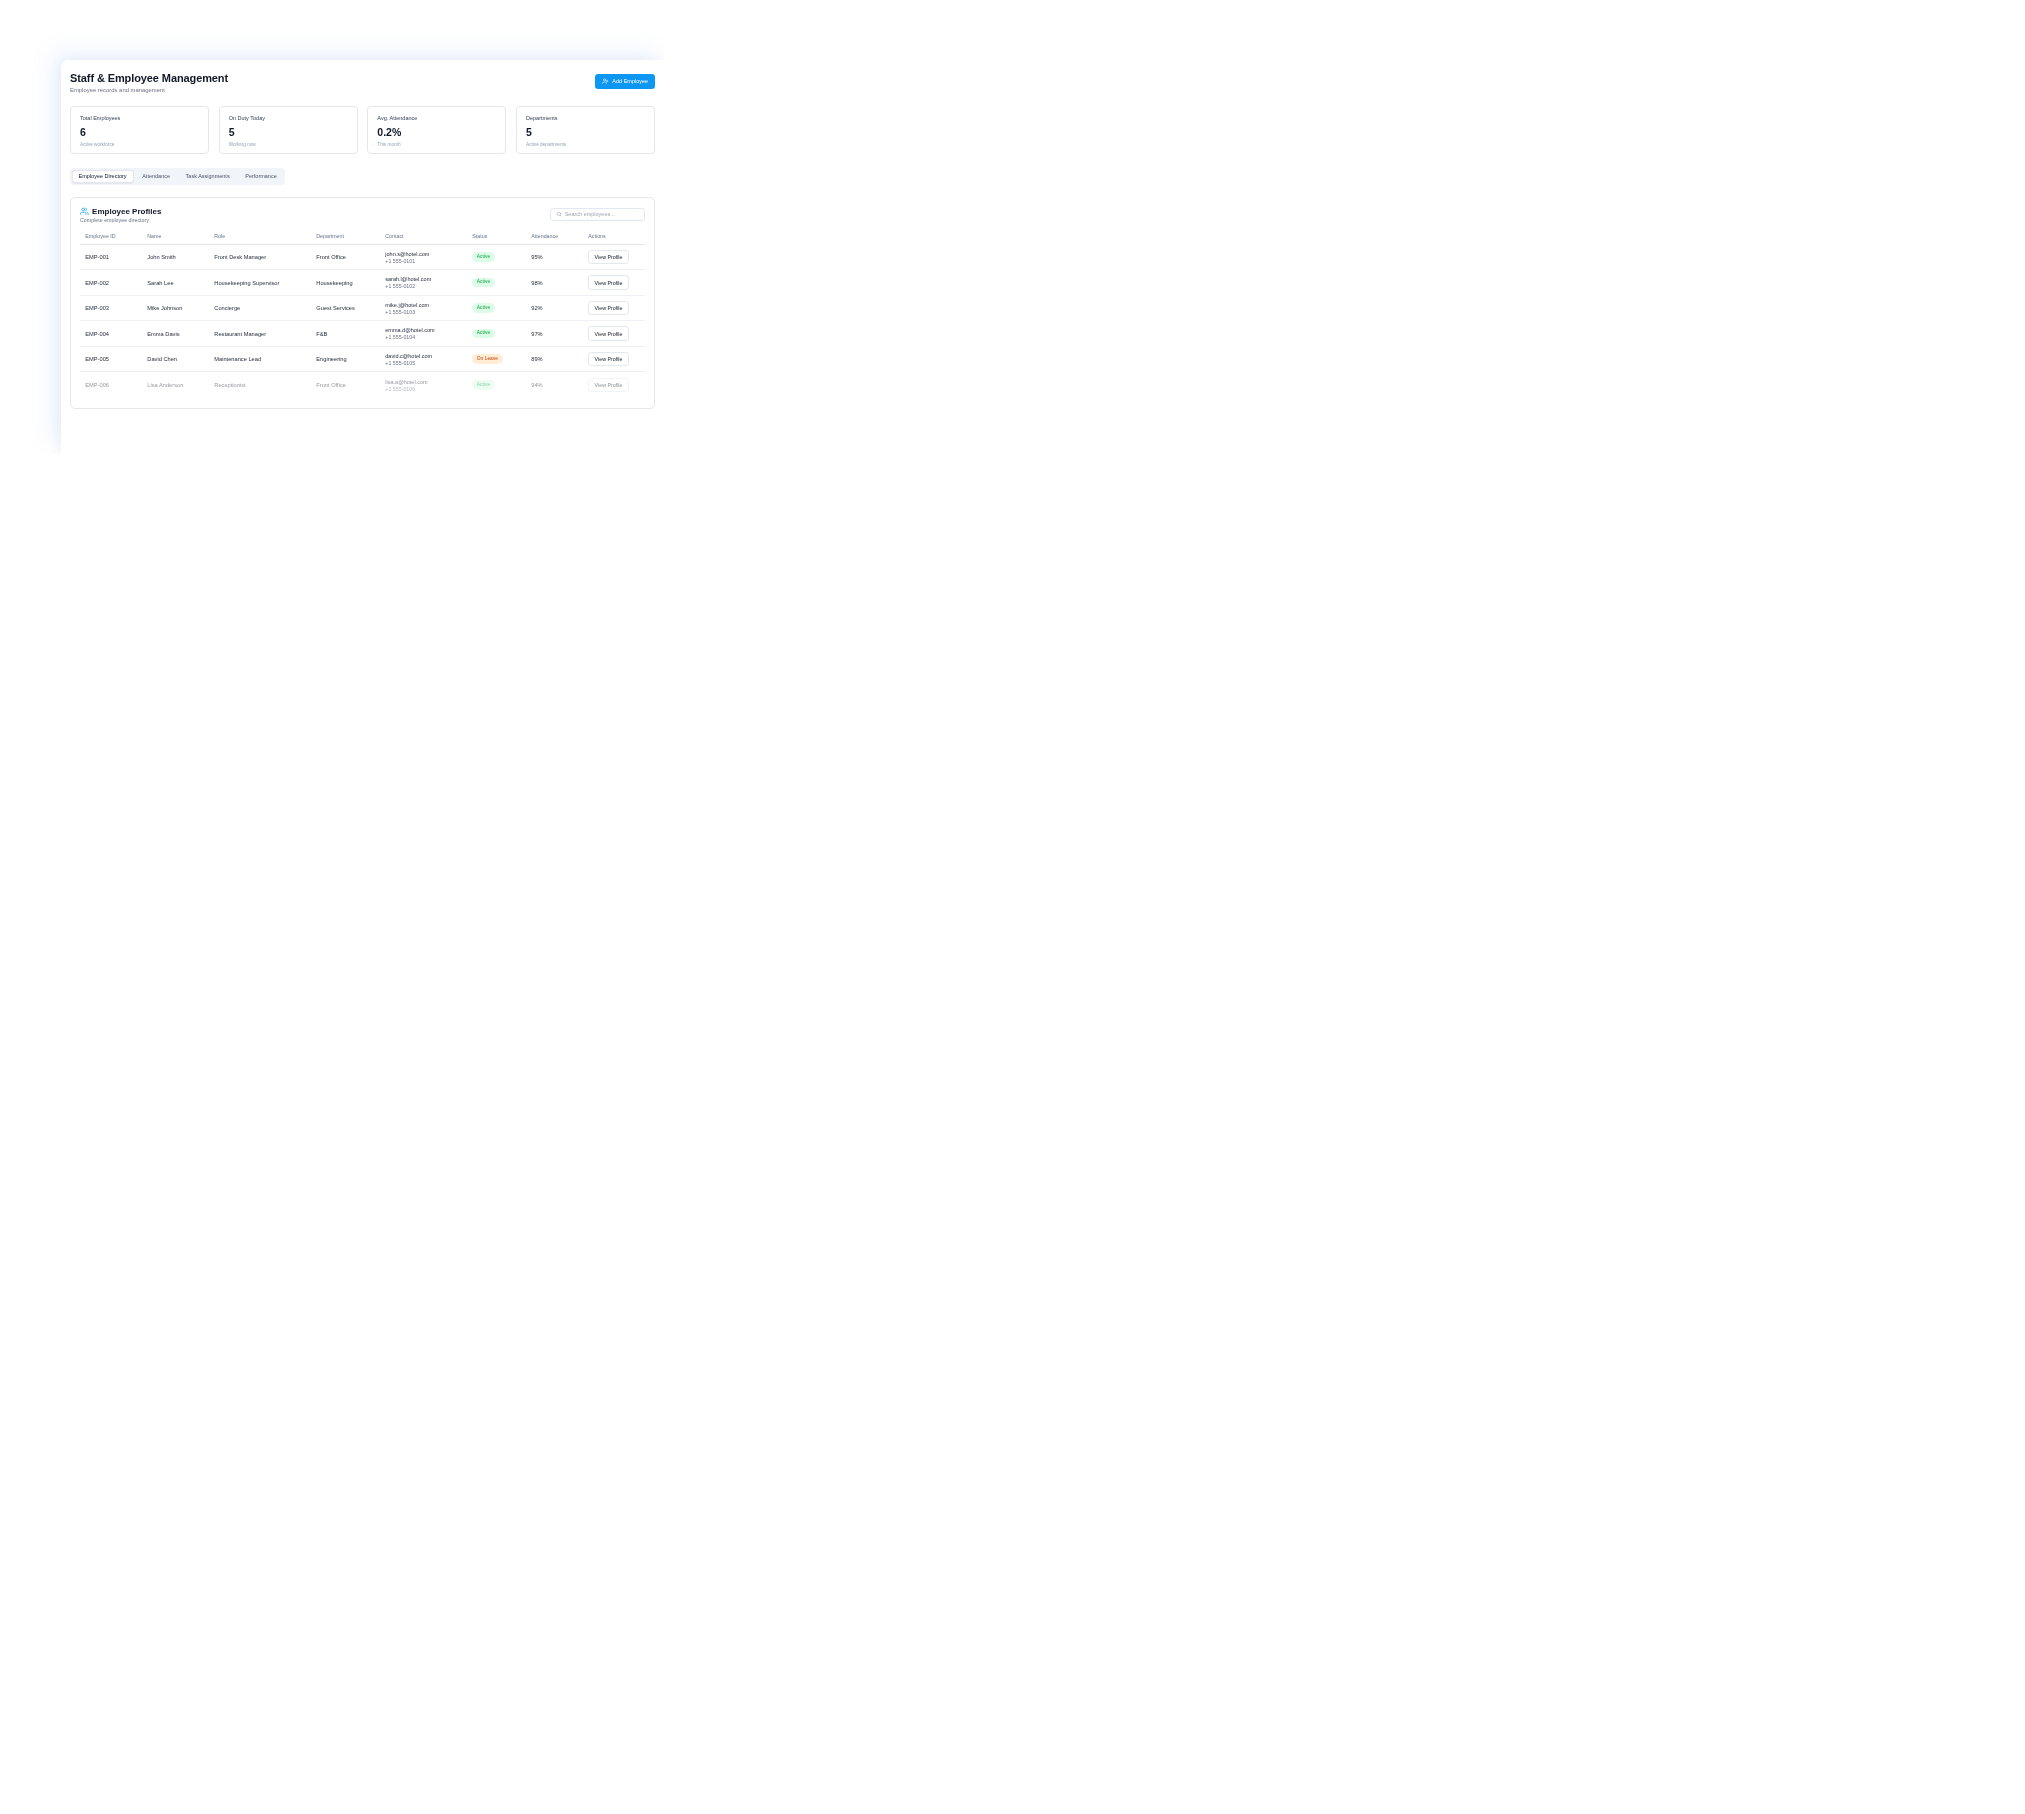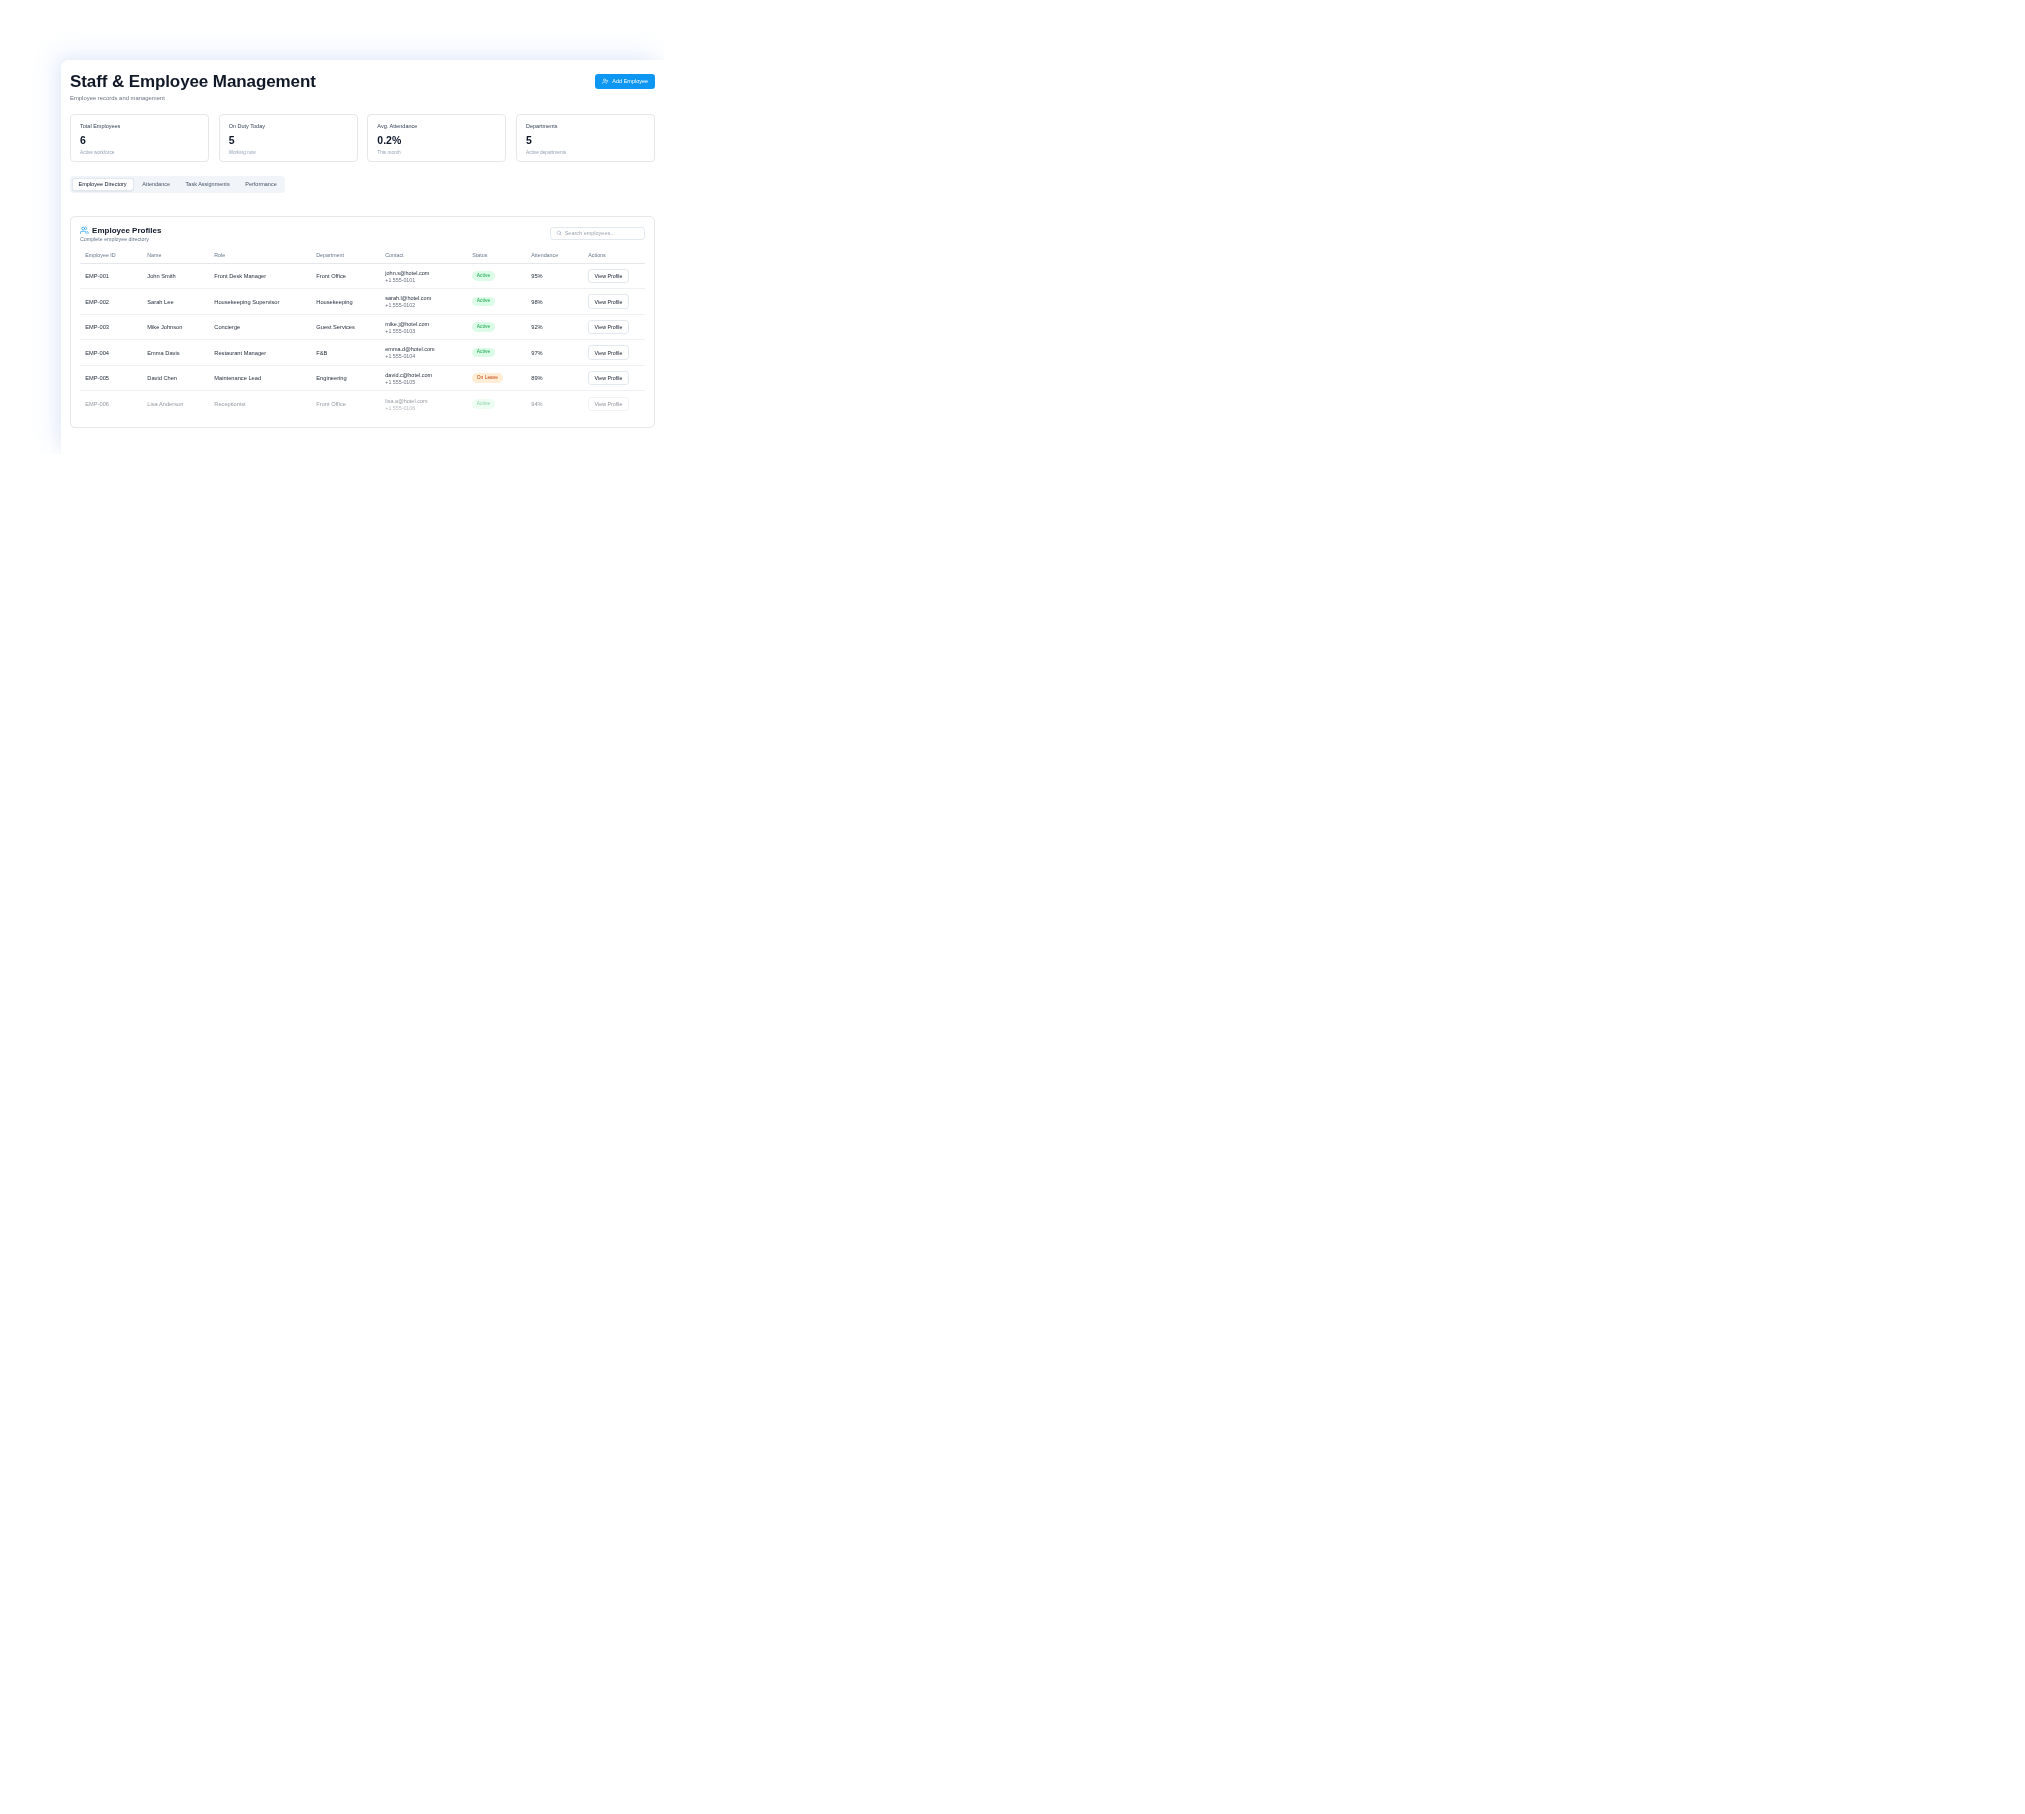--- a/index.html
+++ b/index.html
@@ -32,21 +32,21 @@
     position: absolute;
     left: 61px; top: 60px; right: 0; bottom: 0;
     background: #ffffff;
     border-top-left-radius: 7.3px;
     box-shadow: -9px -9px 22px rgba(96,157,255,0.12), 0 2.4px 16px rgba(15,23,42,0.05);
   }
   .card-inner { padding: 12px 9px 0 9px; height: 100%; }
 
   
   .page-header { display: flex; justify-content: space-between; align-items: flex-start; }
-  .page-title { font-size: 17px; font-weight: 600; color: #111827; letter-spacing: -0.1px; }
+  .page-title { font-size: 11px; font-weight: 600; color: #111827; letter-spacing: -0.1px; }
   .page-subtitle { font-size: 5.9px; color: #6b7280; margin-top: 3.2px; }
   .add-btn {
     display: inline-flex; align-items: center; gap: 3.6px;
     background: var(--accent, #0d96f2); color: #ffffff;
     border: none; border-radius: 3.2px;
     height: 15px; padding: 0 6.9px;
     font-size: 5.5px; font-weight: 500;
     font-family: inherit; cursor: pointer;
     margin-top: 1.6px;
   }
@@ -78,21 +78,21 @@
     padding: 2.8px 6px; border-radius: 3.2px; cursor: pointer; white-space: nowrap;
   }
   .tab.active {
     background: #ffffff; color: #0f172a; font-weight: 500;
     border-color: #e2e8f0;
     box-shadow: 0 0.4px 0.8px rgba(15,23,42,0.06);
   }
 
   
   .panel {
-    margin-top: 23px;
+    margin-top: 12px;
     border: 0.4px solid #e5e7eb; border-radius: 4.9px;
     background: #fff;
   }
   .panel-head {
     display: flex; justify-content: space-between; align-items: flex-start;
     padding: 9px 9px 4.9px 9px;
   }
   .panel-title-row { display: flex; align-items: center; gap: 3.6px; }
   .panel-title-row svg { width: 8.5px; height: 8.5px; color: var(--accent, #0d96f2); }
   .panel-title { font-size: 8px; font-weight: 600; color: #0f172a; }

